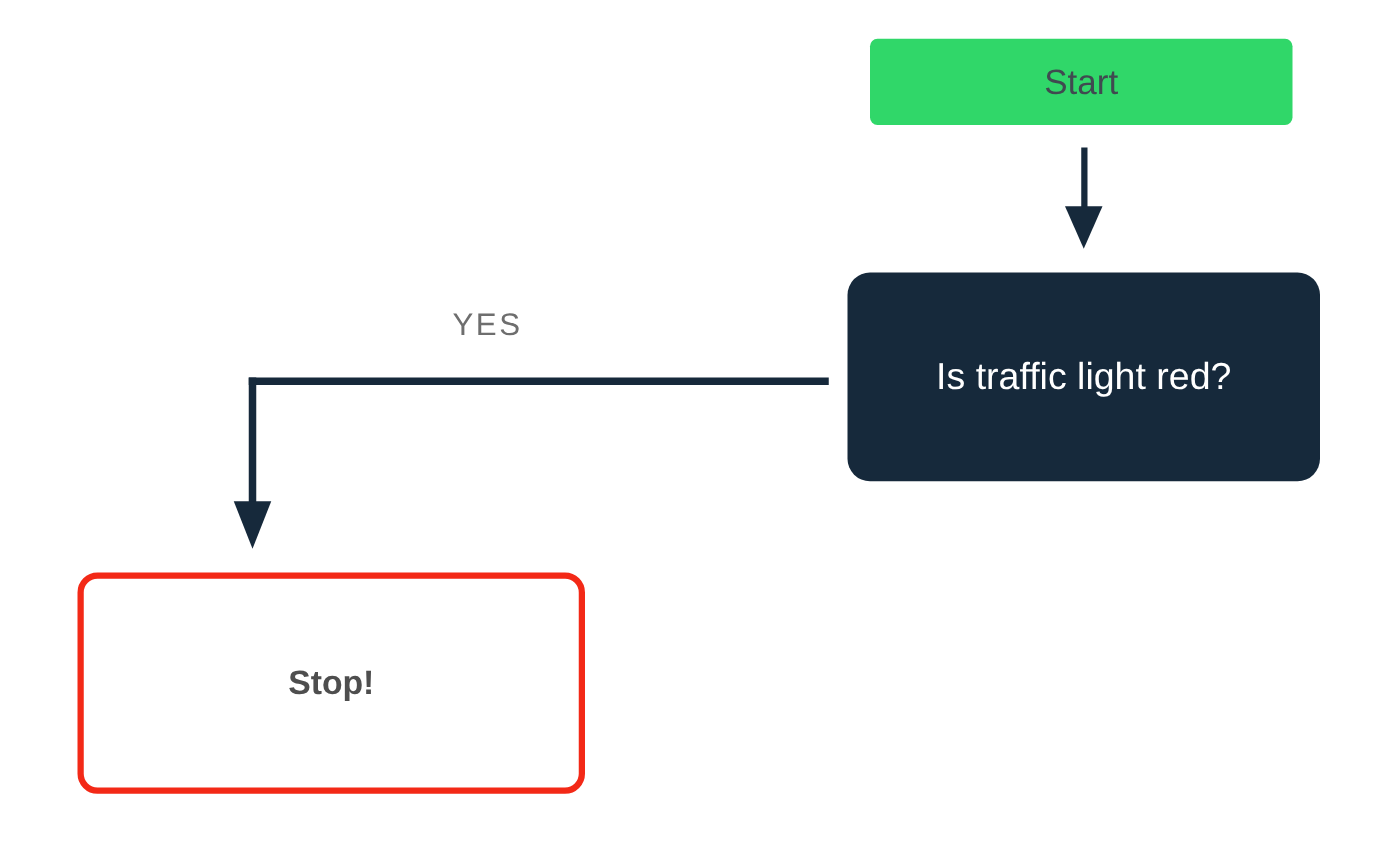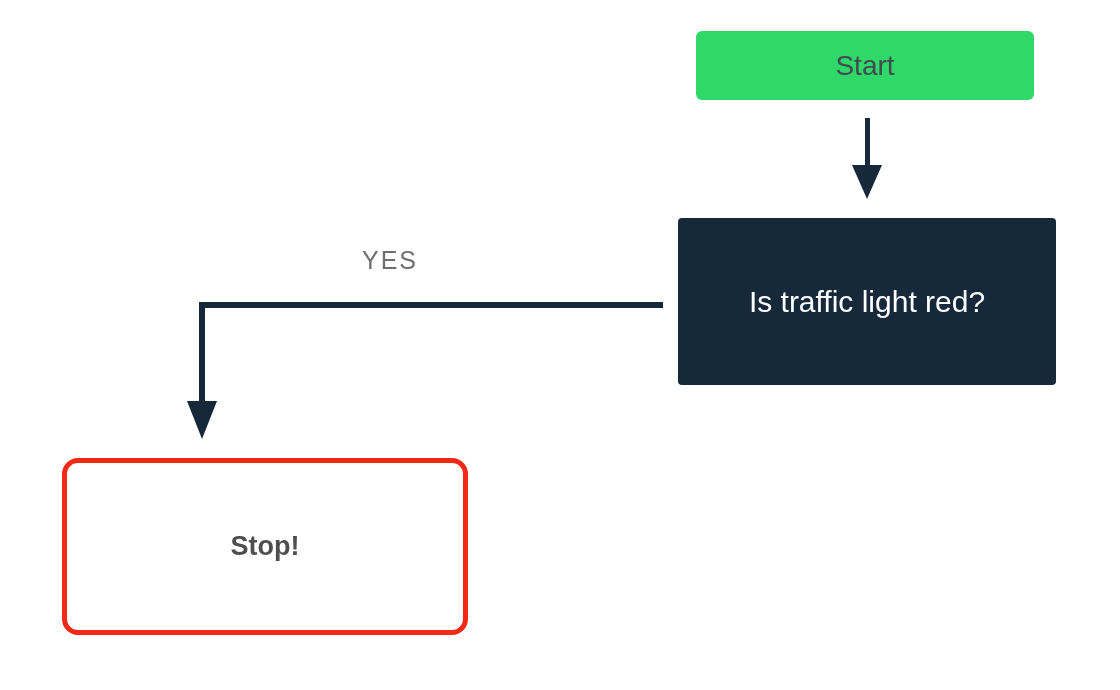--- a/index.html
+++ b/index.html
@@ -27,21 +27,21 @@
     width: 338px; height: 69px;
     background: var(--start-fill, #30d769);
     border-radius: 6px;
     color: var(--start-text, #404a50);
     font-size: 28px;
   }
   .node-decision {
     left: 678px; top: 218px;
     width: 378px; height: 167px;
     background: var(--decision-fill, #16293b);
-    border-radius: 4px;
+    border-radius: 18px;
     color: var(--decision-text, #ffffff);
     font-size: 30px;
   }
   .node-stop {
     left: 62px; top: 458px;
     width: 406px; height: 177px;
     background: var(--stop-fill, #ffffff);
     border: 5px solid var(--stop-border, #f32917);
     border-radius: 16px;
     color: var(--stop-text, #4e4e4e);

